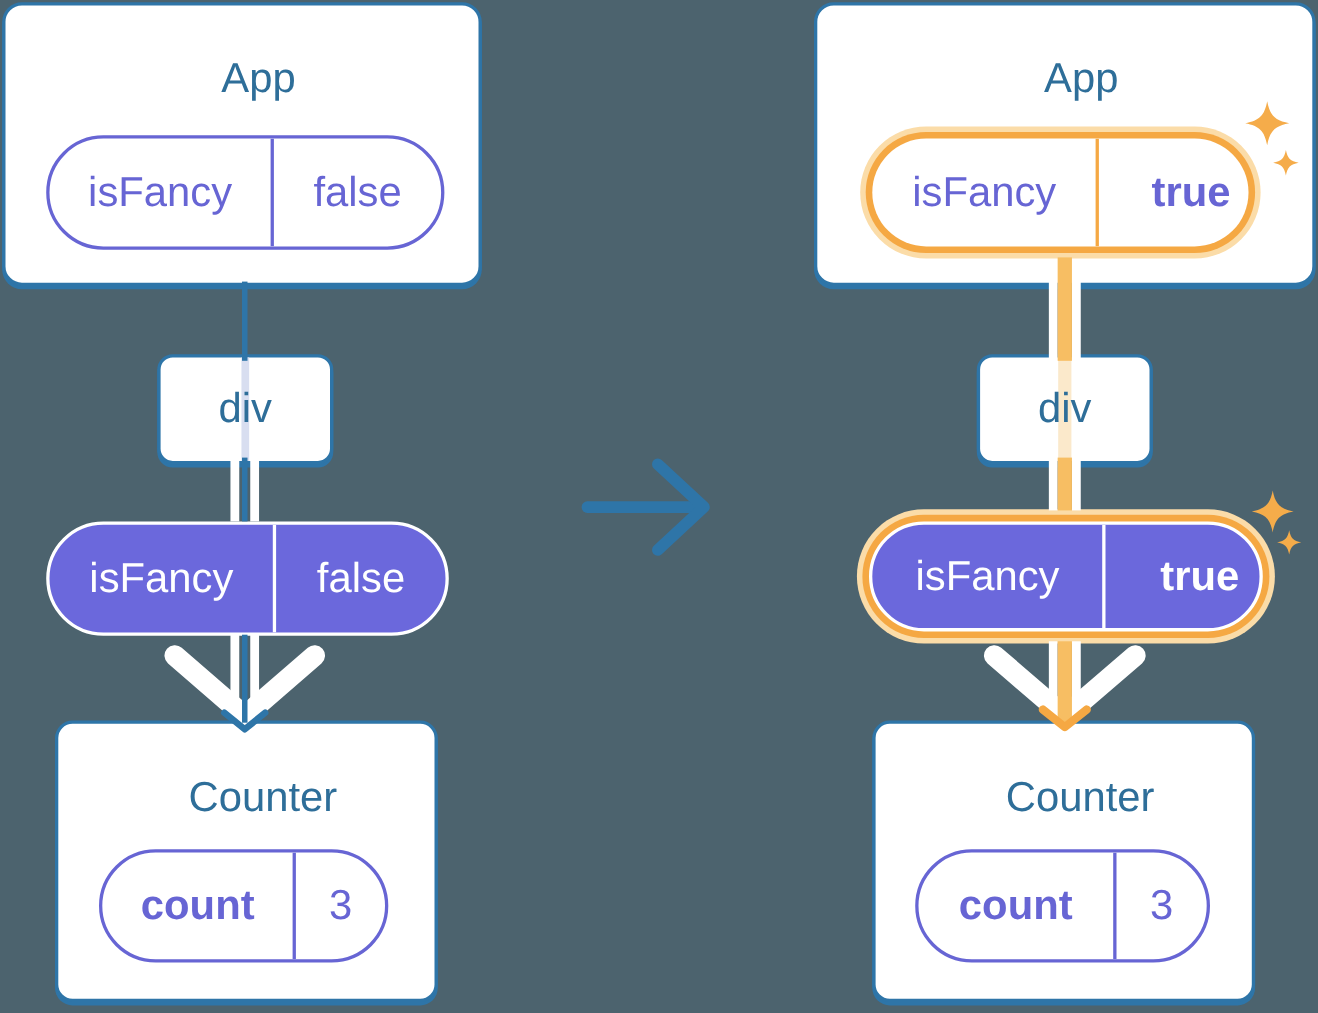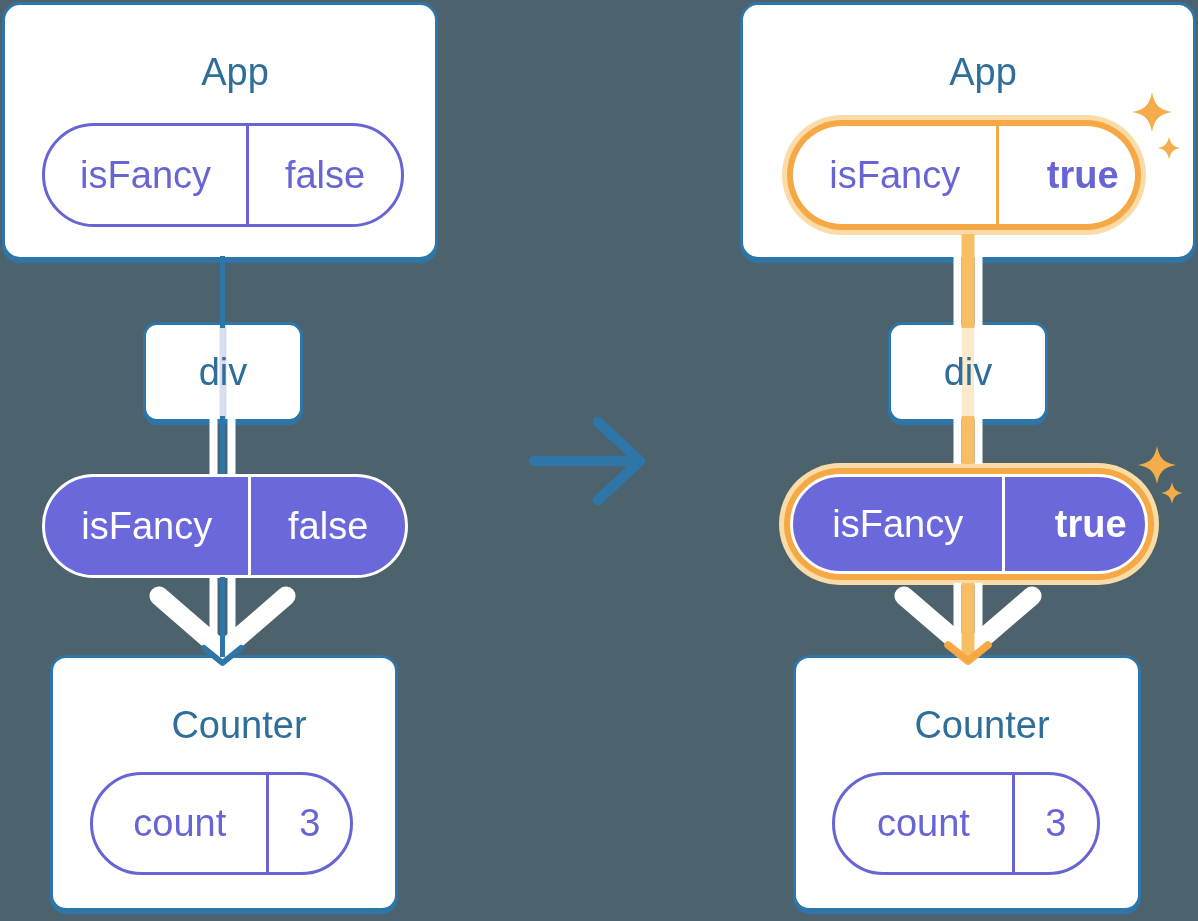--- a/index.html
+++ b/index.html
@@ -26,21 +26,21 @@
   .pill{position:absolute;display:flex;border-radius:999px;box-sizing:border-box;overflow:hidden;}
   .pill .seg{display:flex;align-items:center;justify-content:center;font-size:38px;box-sizing:border-box;}
   .outline-pill{background:#fff;border:3px solid var(--purple-text,#6765D4);}
   .outline-pill .seg{color:var(--purple-text,#6765D4);}
   .outline-pill .seg + .seg{border-left:3px solid var(--purple-text,#6765D4);}
   .solid-pill{background:var(--purple-fill,#6B68DC);border:3px solid #fff;}
   .solid-pill .seg{color:#fff;}
   .solid-pill .seg + .seg{border-left:3px solid #fff;}
   .w57{flex:0 0 56.5%;} .w43{flex:1;}
   .w595{flex:0 0 59.5%;} .w405{flex:1;padding-left:31px;}
-  .w675{flex:0 0 67.5%;} .w325{flex:1;}
+  .w675{flex:0 0 67.5%;font-weight:bold;} .w325{flex:1;}
   .bold{font-weight:700;color:var(--purple-bold-text,#5A58D2);}
   .app-pill-l{left:37px;top:118px;width:362px;height:104px;}
   .counter-pill-l{left:37px;top:114px;width:263px;height:103px;}
   .counter-pill-r{left:36px;top:114px;width:268px;height:103px;}
   .state-pill-l{left:42px;top:474px;width:366px;height:104px;}
   
   .hl-glow{position:absolute;background:var(--orange-glow,#FBDCA8);border-radius:999px;padding:5px;box-sizing:border-box;}
   .hl-ring{background:var(--orange,#F5A843);border-radius:999px;padding:6px;height:100%;box-sizing:border-box;}
   .hl-inner{background:#fff;border-radius:999px;display:flex;height:100%;box-sizing:border-box;overflow:hidden;}
   .hl-inner .seg{display:flex;align-items:center;justify-content:center;font-size:38px;color:var(--purple-text,#6765D4);box-sizing:border-box;}

